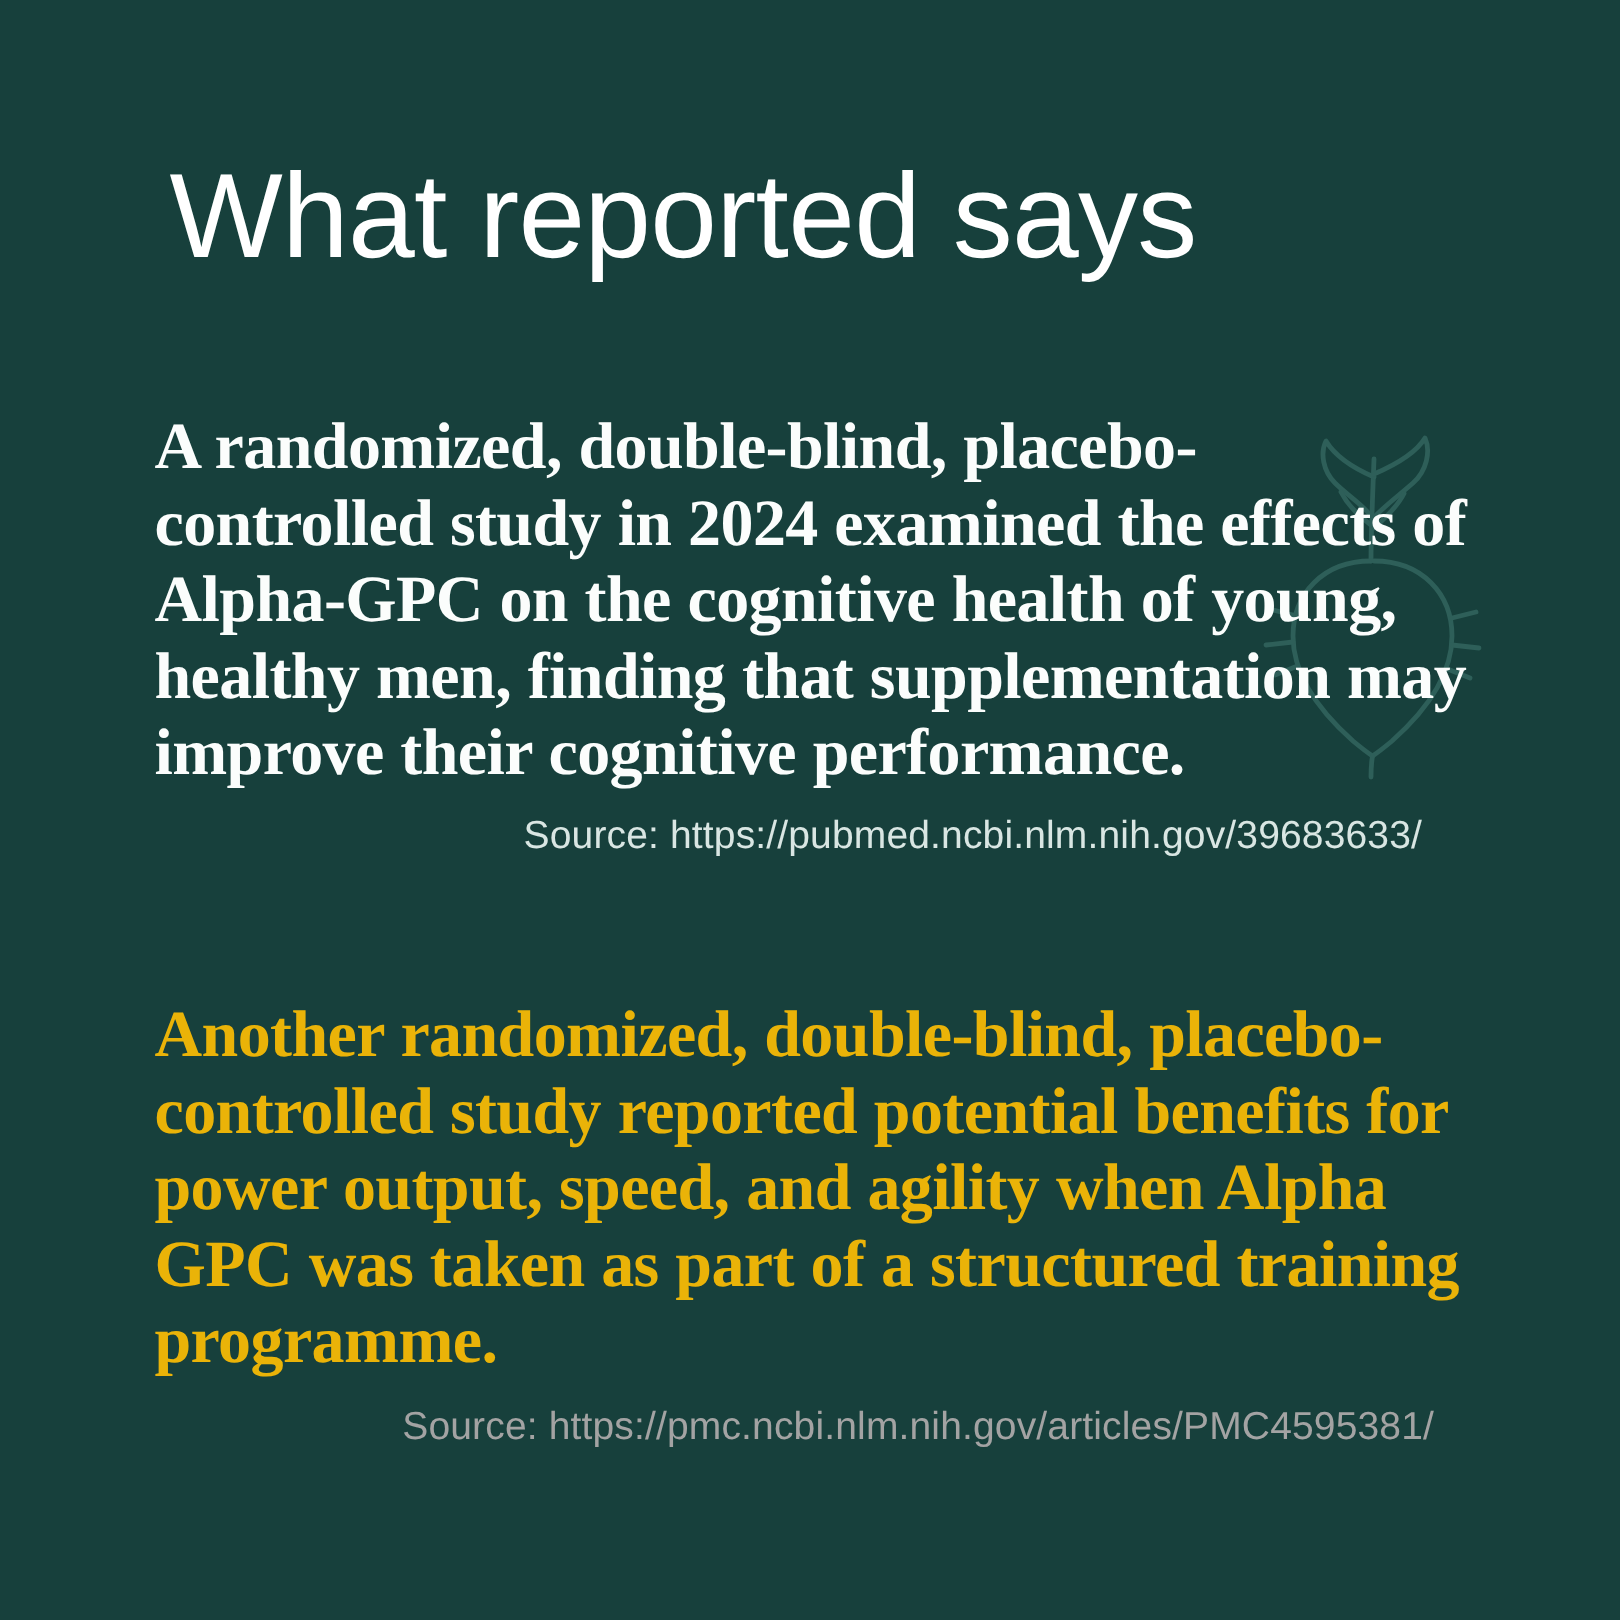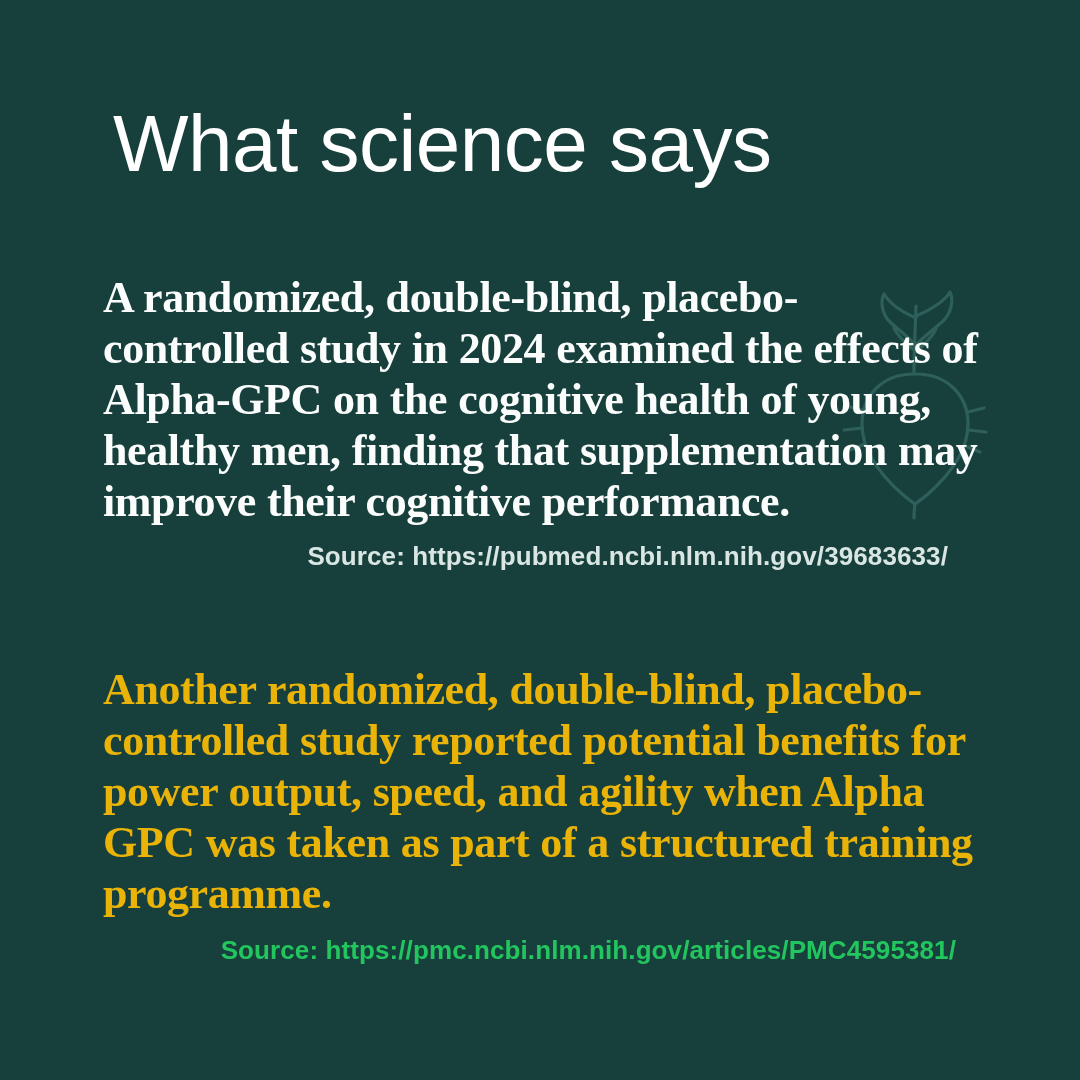--- a/index.html
+++ b/index.html
@@ -82,21 +82,21 @@
     font-family: Liberation Serif, serif;
   }
 
   .source-line {
     margin: 0;
     padding-top: 12px;
     width: 845px;
     text-align: right;
     font-size: 26px;
     line-height: 34px;
-    font-weight: 700;
+    font-weight: 400;
     letter-spacing: 0.1px;
     color: #d9e6e3;
     white-space: nowrap;
   }
   #source-line-2 { width: 853px; padding-top: 14px; }
 </style>
 </head>
 <body style="background: rgb(23, 64, 60);">
 
 <div id="slide" style="background: rgb(23, 64, 60);">
@@ -126,26 +126,26 @@
         <path d="M136 142 L154 144"></path>
         <path d="M133 158 L148 164"></path>
 
         <path d="M83 216 C82 222, 82 226, 82 230"></path>
       </g>
     </svg>
   </div>
 
   <div id="content">
 
-    <h1 class="page-title" style="color: rgb(255, 255, 255);">What science says</h1>
+    <h1 class="page-title" style="color: rgb(255, 255, 255);">What reported says</h1>
 
     <section class="claim-block" id="claim-block-1">
       <p class="claim-text" style="color: rgb(251, 253, 252);">A randomized, double-blind, placebo-controlled study in 2024 examined the effects of Alpha-GPC on the cognitive health of young, healthy men, finding that supplementation may improve their cognitive performance.</p>
       <p class="source-line" id="source-line-1" style="color: rgb(217, 230, 227);">Source: https://pubmed.ncbi.nlm.nih.gov/39683633/</p>
     </section>
 
     <section class="claim-block" id="claim-block-2">
       <p class="claim-text" style="color: #eab308;">Another randomized, double-blind, placebo-controlled study reported potential benefits for power output, speed, and agility when Alpha GPC was taken as part of a structured training programme.</p>
-      <p class="source-line" id="source-line-2" style="color: #22c55e;">Source: https://pmc.ncbi.nlm.nih.gov/articles/PMC4595381/</p>
+      <p class="source-line" id="source-line-2" style="color: #a3a3a3;">Source: https://pmc.ncbi.nlm.nih.gov/articles/PMC4595381/</p>
     </section>
 
   </div>
 </div>
 
 </body></html>

